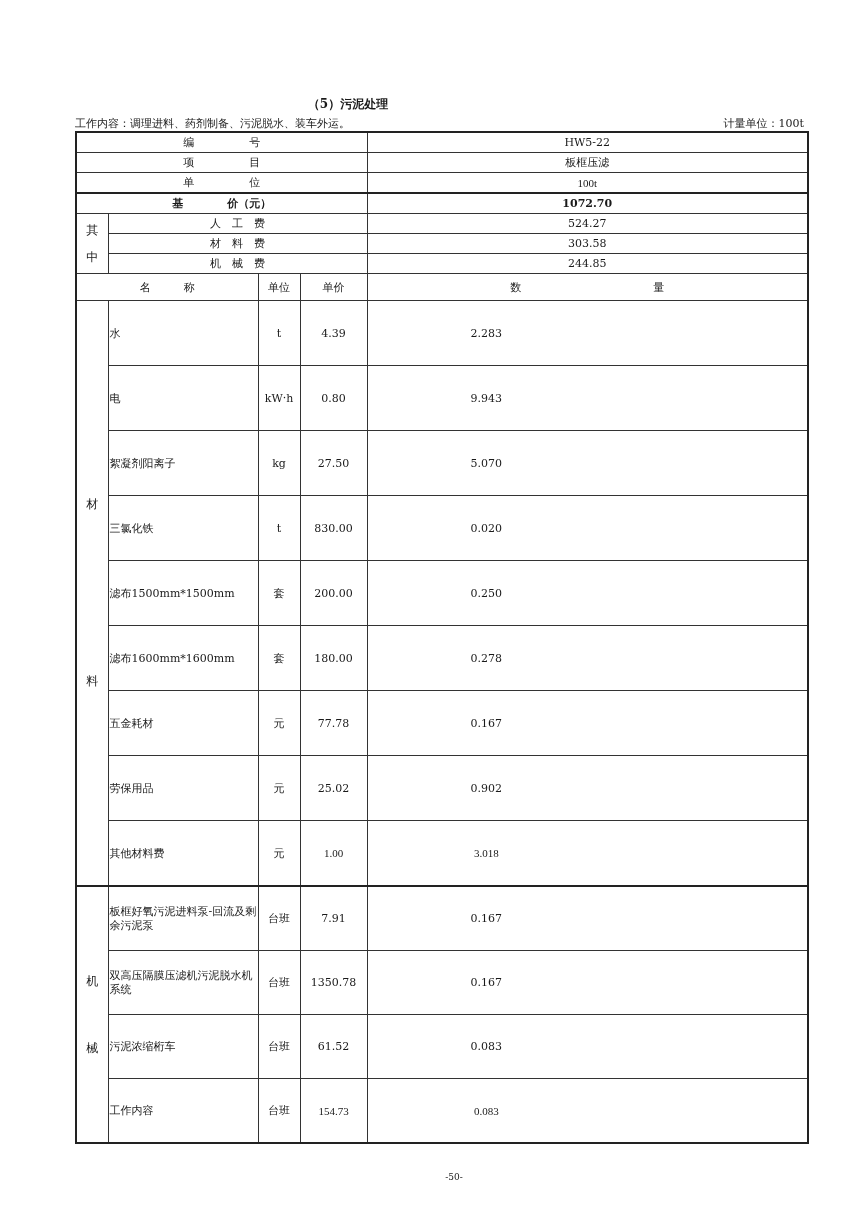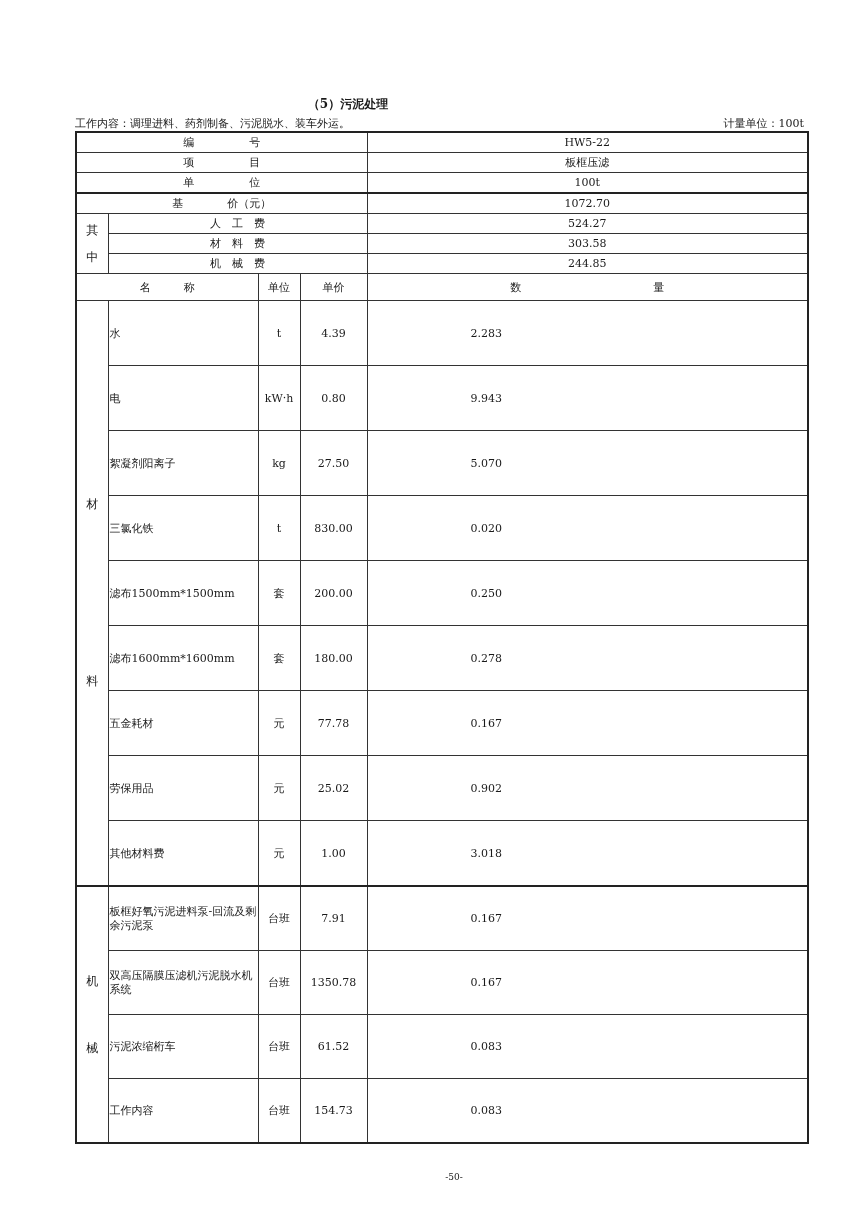--- a/index.html
+++ b/index.html
@@ -4,24 +4,24 @@
 <style>
   html, body { margin:0; padding:0; background:#ffffff; }
   body { width:868px; height:1228px; position:relative; font-family:"DejaVu Serif","Liberation Serif",serif; color:#1a1a1a; }
   .title { position:absolute; left:0; width:696px; top:96px; text-align:center; font-size:12px; font-weight:bold; }
   .work { position:absolute; left:75px; top:116px; font-size:11px; }
   .unit-note { position:absolute; right:64px; top:116px; font-size:11px; }
   table.main { position:absolute; left:75px; top:131px; width:732px; border-collapse:collapse; table-layout:fixed; font-size:11px; }
   table.main td { border:1px solid #333; padding:0; text-align:center; vertical-align:middle; }
   table.main tr.h td { height:19px; }
   .thick-top td { border-top:2px solid #222 !important; }
-  .thick-bottom td { border-bottom:2px solid #222 !important; }
+  .thick-bottom td { border-bottom:2px solid #222 !important;font-family:Liberation Serif, serif; }
   td.left-align { text-align:left !important; padding-left:1px !important; }
   td.qty { text-align:center; padding-right:202px !important;margin-top:44px; }
-  .b { font-weight:normal; }
+  .b { font-weight:bold; }
   tr.mat td { height:64px; }
   tr.mach td { height:63px; }
   .cat { font-size:12px; }
   .page-num { position:absolute; left:0; width:868px; top:1172px; text-align:center; font-size:9px;padding-left:20px; }
   .outer { border-left:2px solid #222 !important;margin-top:28px; }
   .outer-r { border-right:2px solid #222 !important; }
 </style>
 </head>
 <body>
 

